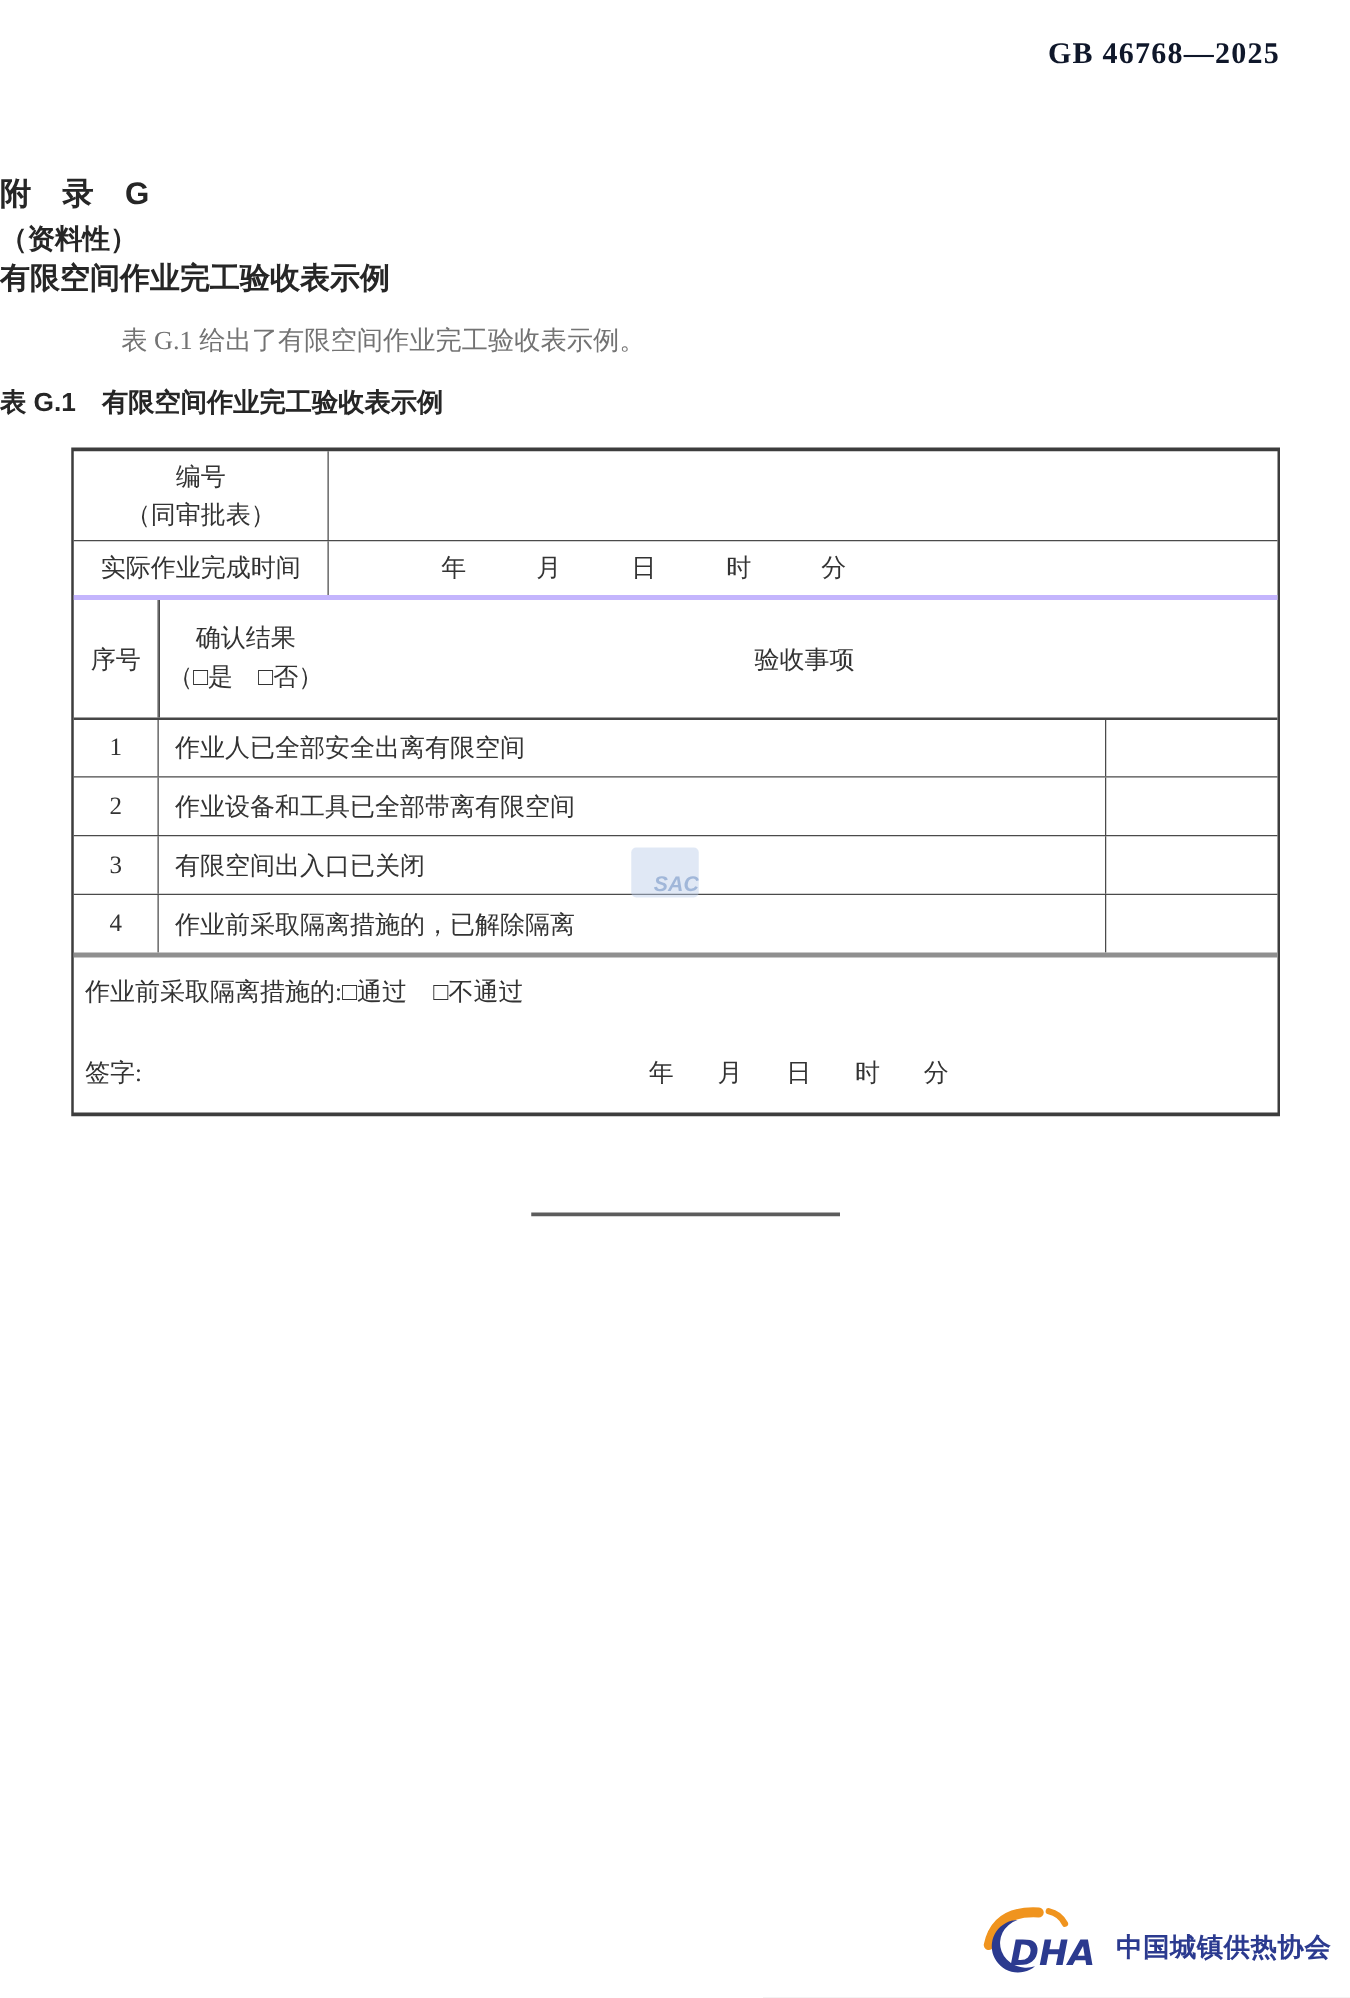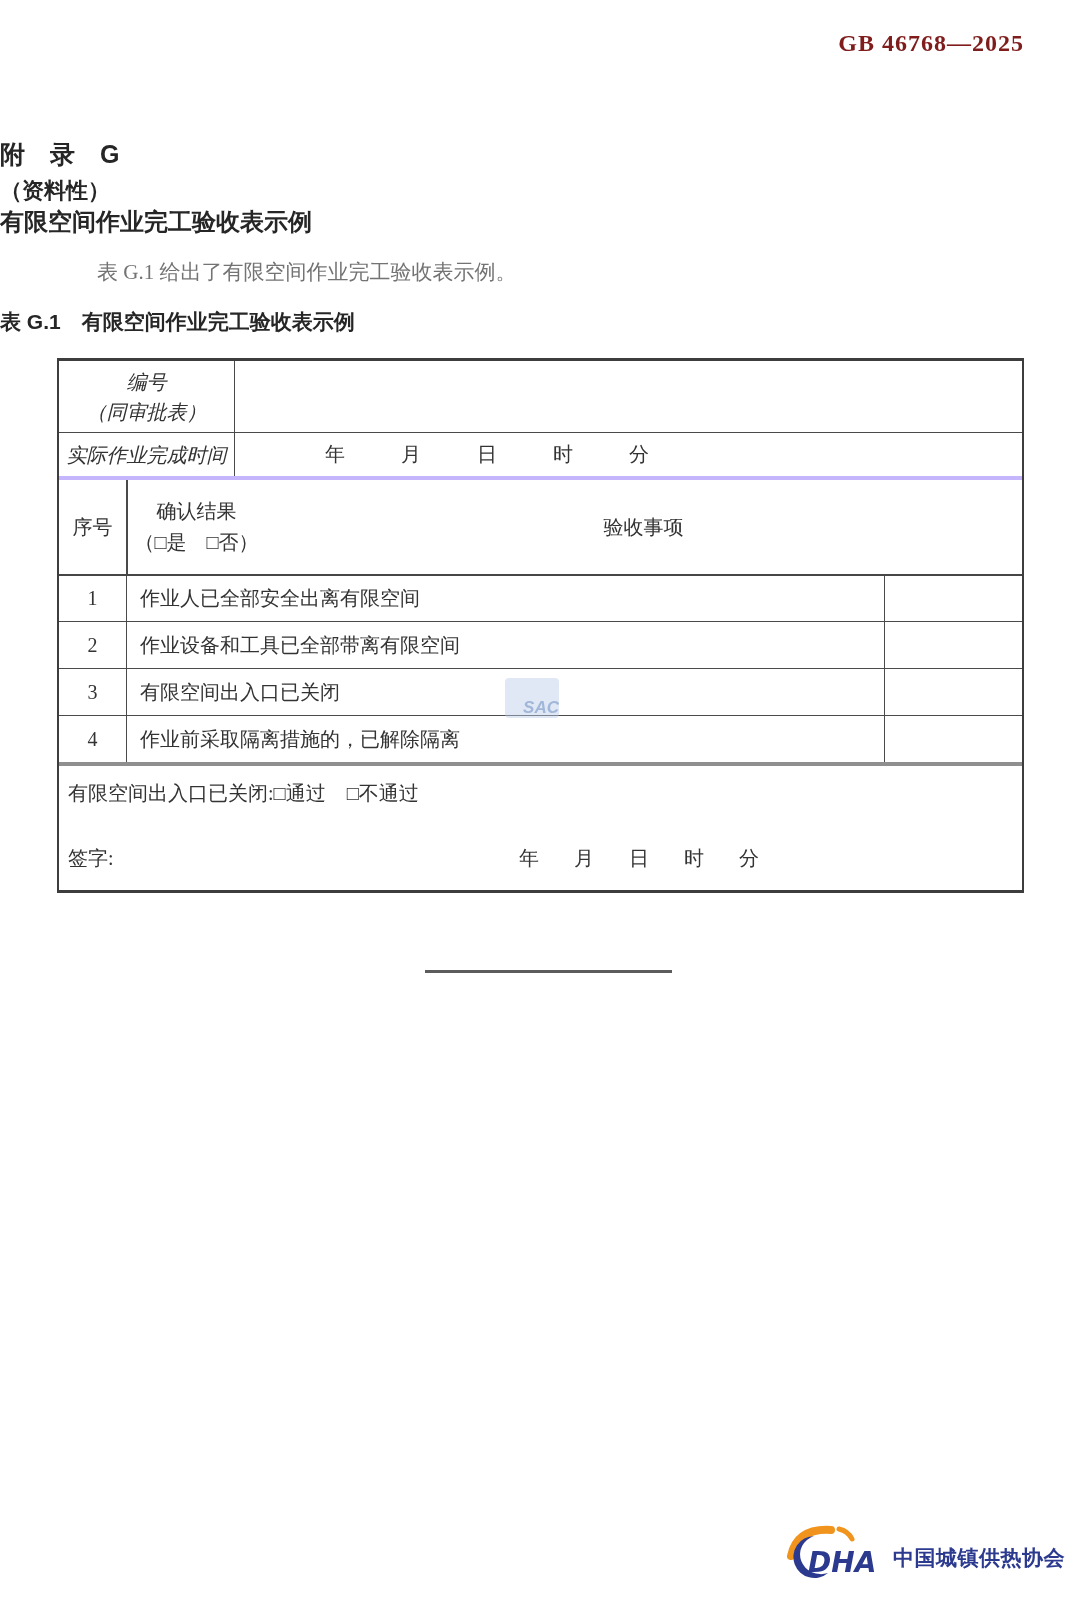--- a/index.html
+++ b/index.html
@@ -17,21 +17,21 @@
 
   
   .std-number {
     position: absolute;
     top: 30px;
     right: 56px;
     font-family: "Liberation Serif", serif;
     font-weight: 700;
     font-size: 24px;
     letter-spacing: 1px;
-    color: #7f1d1d;
+    color: #0f172a;
   }
 
   
   .t1, .t2, .t3, .caption {
     position: absolute;
     left: 0;
     width: 100%;
     text-align: left;
     font-family: "Liberation Sans", sans-serif;
     font-weight: 700;
@@ -72,26 +72,25 @@
   .cell { display: flex; align-items: center; justify-content: center; }
 
   .r-info1 { height: 71px; }
   .r-info2 { height: 44px; border-top: 1.5px solid #4a4a4a; }
   .r-head  { height: 98px; border-top: 4px solid #c4b5fd; }
   .r-item  { height: 47px; border-top: 1.5px solid #4a4a4a; }
   .r-item.first { border-top: 2px solid #464646; }
   .r-foot  { flex: 1; border-top: 4px solid #8f8f8f; position: relative; }
 
   .label-cell {
-    width: 176px;
+    width: 204px;
     border-right: 1.5px solid #4a4a4a;
     flex-direction: column;
     line-height: 30px;
     text-align: center;
-    font-style: italic;
   }
   .value-cell { flex: 1; }
 
   .date-row {
     display: flex;
     justify-content: flex-start;
     align-items: center;
     padding-left: 90px;
     gap: 56px;
   }
@@ -248,21 +247,21 @@
     </div>
 
     <div class="row r-item">
       <div class="cell c-no">4</div>
       <div class="cell c-item left">作业前采取隔离措施的，已解除隔离</div>
       <div class="cell c-res"></div>
     </div>
 
     <div class="row r-foot">
       <div class="opinion">
-        <span>有限空间出入口已关闭:</span>
+        <span>作业前采取隔离措施的:</span>
         <span class="opt">□通过</span>
         <span class="opt">□不通过</span>
       </div>
       <div class="sign">签字:</div>
       <div class="date-row foot-date">
         <span>年</span>
         <span>月</span>
         <span>日</span>
         <span>时</span>
         <span>分</span>

